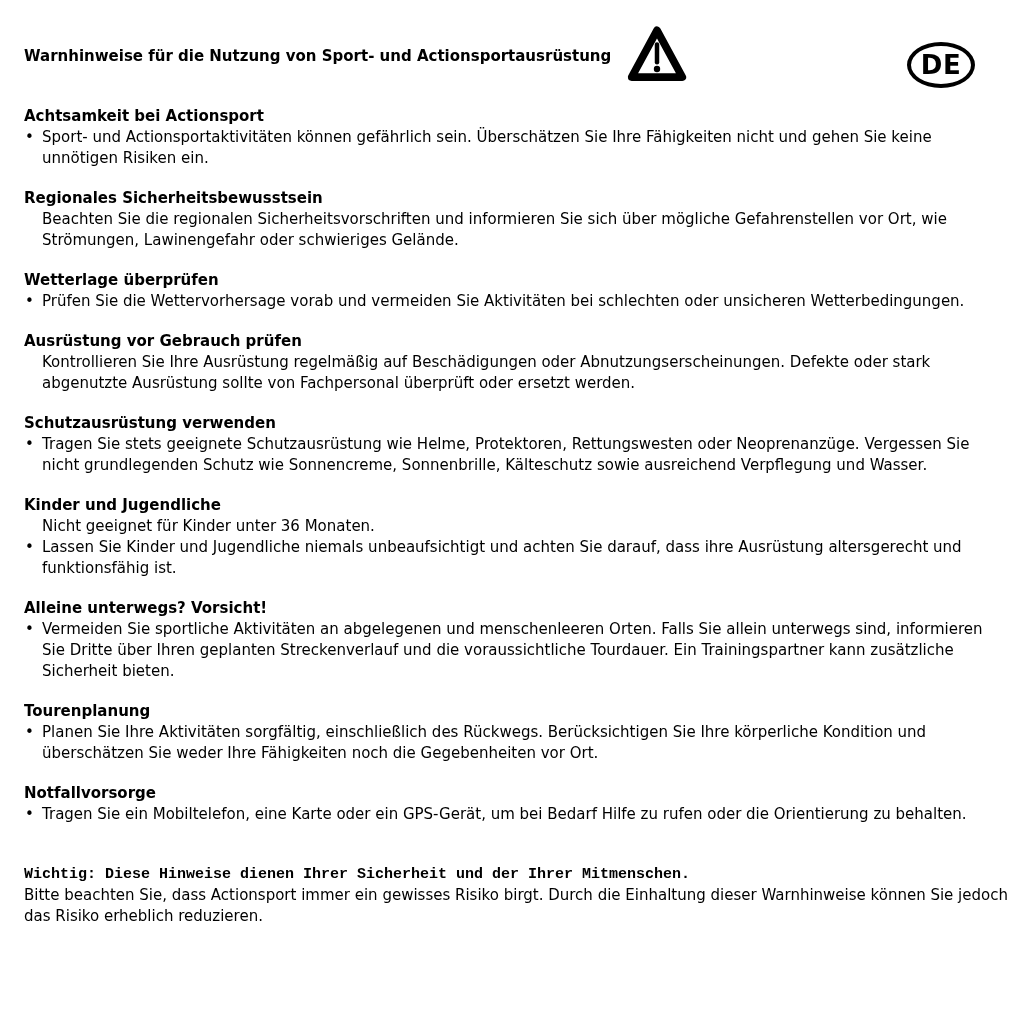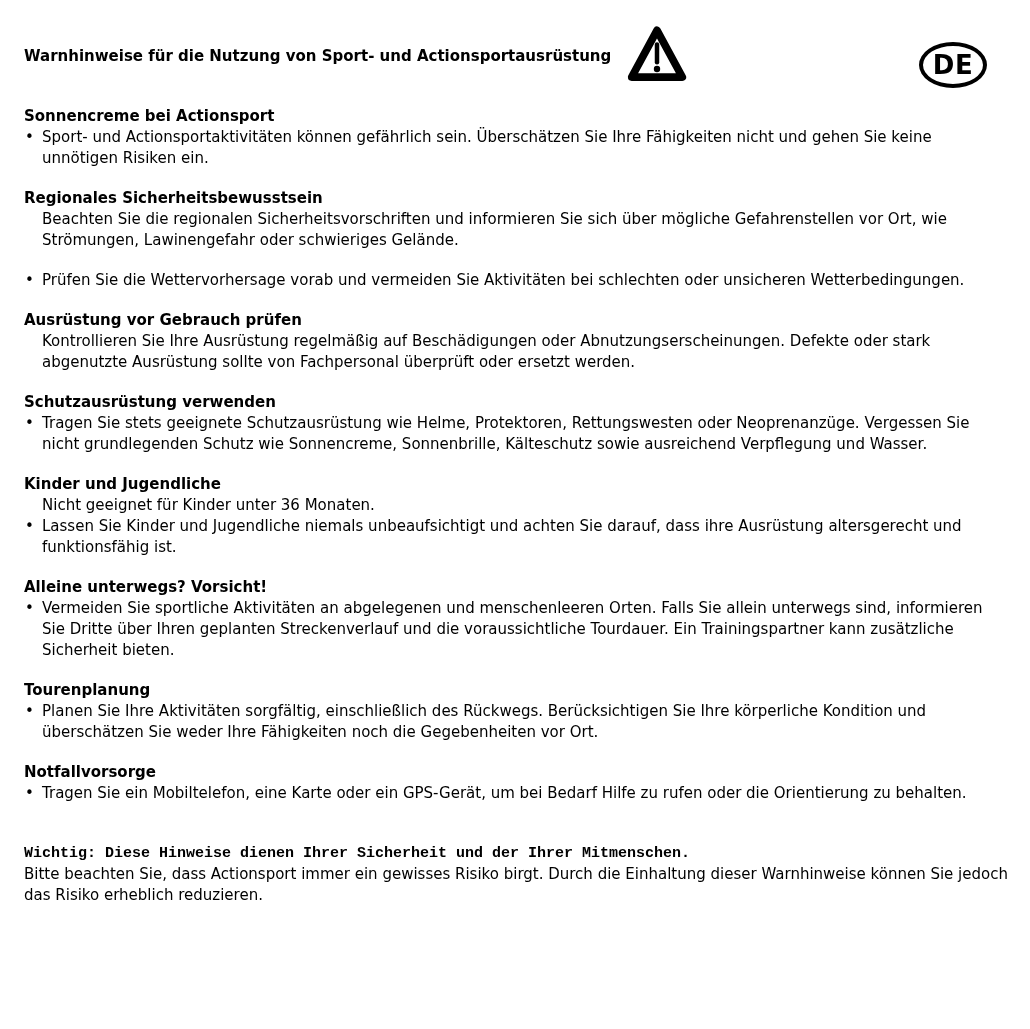--- a/index.html
+++ b/index.html
@@ -9,21 +9,21 @@
     height: 1029px;
     overflow: hidden;
     color: #000000;
     font-family: "DejaVu Sans", "Liberation Sans", sans-serif;
     font-size: 15px;
     line-height: 21px;
   }
   .page {
     width: 100%;
     height: 100%;
-    padding: 24px 8px 0 24px;
+    padding: 24px 20px 0 24px;
   }
   
   .header {
     display: flex;
     align-items: center;
     height: 64px;
     margin-bottom: 18px;
   }
   .title {
     font-size: 15px;
@@ -88,28 +88,29 @@
         <path d="M50 33 L50 61" stroke="#000" stroke-width="7" stroke-linecap="round" fill="none"></path>
         <circle cx="50" cy="71.5" r="5" fill="#000"></circle>
       </svg>
     </span>
 
     <span class="de-badge">DE</span>
   </div>
 
   <main>
       <section class="section">
-        <h2 class="sec-heading">Sonnencreme bei Actionsport</h2>
+        <h2 class="sec-heading">Achtsamkeit bei Actionsport</h2>
         <div class="item"><span class="bullet">•</span><span>Sport- und Actionsportaktivitäten können gefährlich sein. Überschätzen Sie Ihre Fähigkeiten nicht und gehen Sie keine unnötigen Risiken ein.</span></div>
       </section>
       <section class="section">
         <h2 class="sec-heading">Regionales Sicherheitsbewusstsein</h2>
         <div class="item"><span>Beachten Sie die regionalen Sicherheitsvorschriften und informieren Sie sich über mögliche Gefahrenstellen vor Ort, wie Strömungen, Lawinengefahr oder schwieriges Gelände.</span></div>
       </section>
       <section class="section">
+        <h2 class="sec-heading">Wetterlage überprüfen</h2>
         <div class="item"><span class="bullet">•</span><span>Prüfen Sie die Wettervorhersage vorab und vermeiden Sie Aktivitäten bei schlechten oder unsicheren Wetterbedingungen.</span></div>
       </section>
       <section class="section">
         <h2 class="sec-heading">Ausrüstung vor Gebrauch prüfen</h2>
         <div class="item"><span>Kontrollieren Sie Ihre Ausrüstung regelmäßig auf Beschädigungen oder Abnutzungserscheinungen. Defekte oder stark abgenutzte Ausrüstung sollte von Fachpersonal überprüft oder ersetzt werden.</span></div>
       </section>
       <section class="section">
         <h2 class="sec-heading">Schutzausrüstung verwenden</h2>
         <div class="item"><span class="bullet">•</span><span>Tragen Sie stets geeignete Schutzausrüstung wie Helme, Protektoren, Rettungswesten oder Neoprenanzüge. Vergessen Sie nicht grundlegenden Schutz wie Sonnencreme, Sonnenbrille, Kälteschutz sowie ausreichend Verpflegung und Wasser.</span></div>
       </section>

